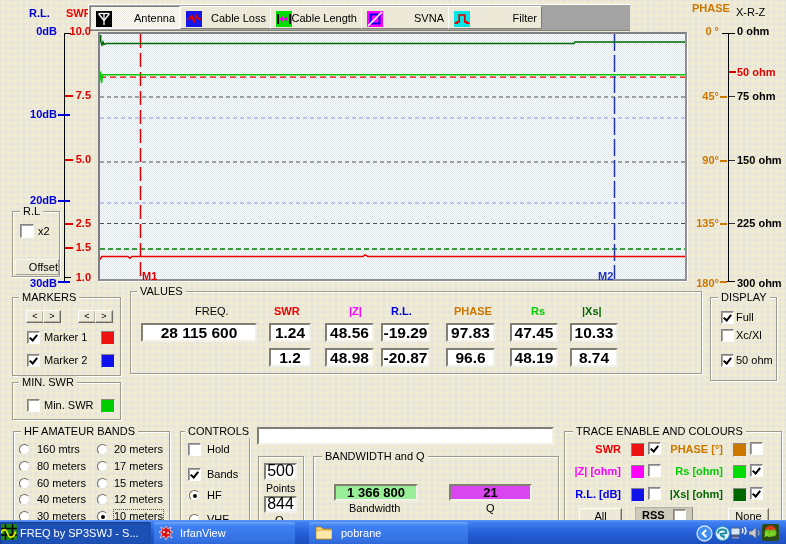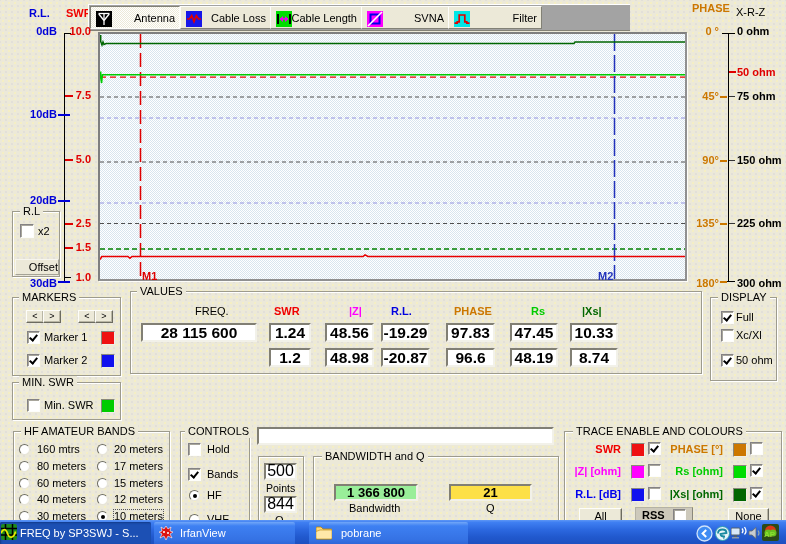--- a/index.html
+++ b/index.html
@@ -264,21 +264,21 @@
   <div class="sk" style="left:5px;top:39px;width:29px;height:13px;text-align:center;line-height:12.5px;font-size:16px">844</div>
   <div class="t" style="left:16px;top:57px">Q</div>
 </div>
 
 <div class="sk" style="left:257px;top:427px;width:293px;height:14px"></div>
 
 <div class="gb" style="left:313px;top:456px;width:244px;height:70px">
   <div class="gt" style="left:8px">BANDWIDTH and Q</div>
   <div class="sk b" style="left:20px;top:27px;width:80px;height:12.5px;background:#99ee99;text-align:center;line-height:13px;font-size:13px">1 366 800</div>
   <div class="t" style="left:35px;top:45px">Bandwidth</div>
-  <div class="sk b" style="left:135px;top:27px;width:79px;height:12.5px;background:#fde047;text-align:center;line-height:13px;font-size:13px">21</div>
+  <div class="sk b" style="left:135px;top:27px;width:79px;height:12.5px;background:#d946ef;text-align:center;line-height:13px;font-size:13px">21</div>
   <div class="t" style="left:172px;top:45px">Q</div>
 </div>
 
 <div class="gb" style="left:564px;top:431px;width:216px;height:95px">
   <div class="gt" style="left:8px">TRACE ENABLE AND COLOURS</div>
   <div class="t b" style="left:0px;top:11px;width:56px;text-align:right;color:#f00000">SWR</div>
   <div class="sw" style="left:66px;top:11px;background:#ee1111"></div>
   <div class="cb" style="left:83px;top:10px">
       <div class="ck"></div>
     </div>

